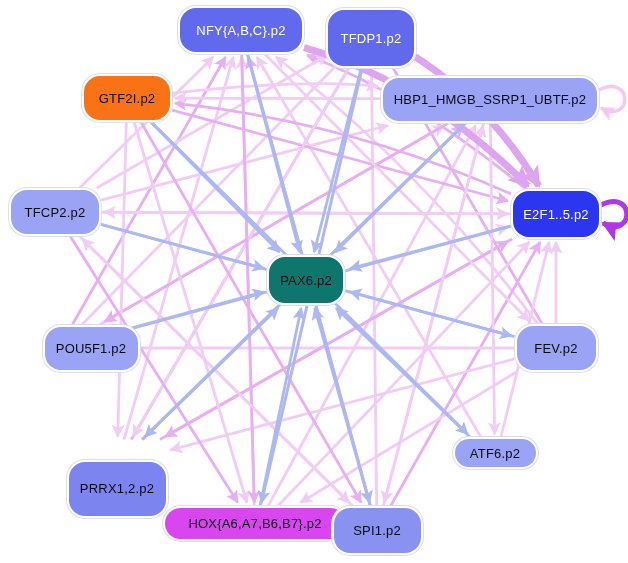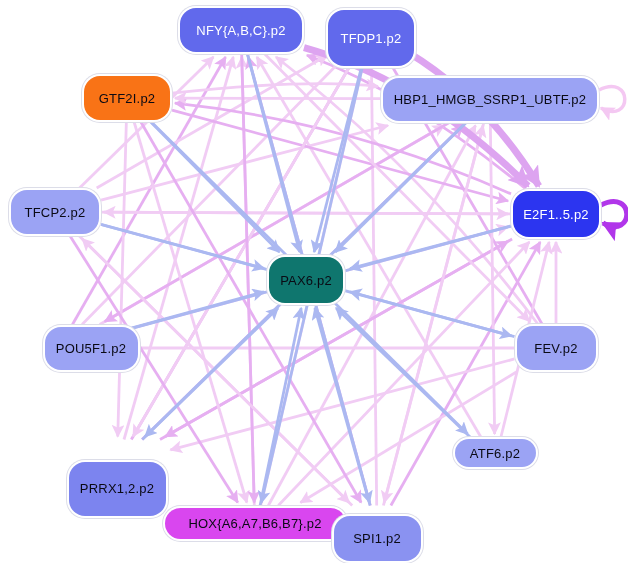--- a/index.html
+++ b/index.html
@@ -124,15 +124,15 @@
       <div class="node" style="left: 84px; top: 76px; width: 86px; height: 44px; background: #f97316; color: rgb(10, 10, 20); box-shadow: rgb(255, 255, 255) 0px 0px 0px 2px, rgb(220, 221, 232) 0px 0px 0px 3px;">GTF2I.p2</div>
       <div class="node" style="left: 383px; top: 77.5px; width: 214px; height: 43px; background: rgb(155, 163, 244); color: rgb(10, 10, 20); box-shadow: rgb(255, 255, 255) 0px 0px 0px 2px, rgb(220, 221, 232) 0px 0px 0px 3px;">HBP1_HMGB_SSRP1_UBTF.p2</div>
       <div class="node" style="left: 11px; top: 190px; width: 88px; height: 44px; background: rgb(155, 163, 244); color: rgb(10, 10, 20); box-shadow: rgb(255, 255, 255) 0px 0px 0px 2px, rgb(220, 221, 232) 0px 0px 0px 3px; text-align: center;">TFCP2.p2</div>
       <div class="node" style="left: 513px; top: 191px; width: 86px; height: 46px; background: rgb(44, 53, 240); color: rgb(255, 255, 255); box-shadow: rgb(255, 255, 255) 0px 0px 0px 2px, rgb(220, 221, 232) 0px 0px 0px 3px;">E2F1..5.p2</div>
       <div class="node" style="left: 269px; top: 257px; width: 74px; height: 46px; background: #0f766e; color: rgb(10, 10, 20); box-shadow: rgb(255, 255, 255) 0px 0px 0px 2px, rgb(220, 221, 232) 0px 0px 0px 3px;">PAX6.p2</div>
       <div class="node" style="left: 12.5px; top: 326.5px; width: 93px; height: 43px; background: rgb(155, 163, 244); color: rgb(10, 10, 20); box-shadow: rgb(255, 255, 255) 0px 0px 0px 2px, rgb(220, 221, 232) 0px 0px 0px 3px; margin-left: 32px;">POU5F1.p2</div>
       <div class="node" style="left: 516.5px; top: 326px; width: 79px; height: 44px; background: rgb(155, 163, 244); color: rgb(10, 10, 20); box-shadow: rgb(255, 255, 255) 0px 0px 0px 2px, rgb(220, 221, 232) 0px 0px 0px 3px;">FEV.p2</div>
       <div class="node" style="left: 68.5px; top: 441.5px; width: 97px; height: 54px; background: rgb(124, 132, 239); color: rgb(10, 10, 20); box-shadow: rgb(255, 255, 255) 0px 0px 0px 2px, rgb(220, 221, 232) 0px 0px 0px 3px; margin-top: 20px;">PRRX1,2.p2</div>
       <div class="node" style="left: 454.5px; top: 439px; width: 81px; height: 28px; background: rgb(155, 163, 244); color: rgb(10, 10, 20); box-shadow: rgb(255, 255, 255) 0px 0px 0px 2px, rgb(220, 221, 232) 0px 0px 0px 3px;">ATF6.p2</div>
       <div class="node" style="left: 164.5px; top: 507.5px; width: 181px; height: 31px; background: #d946ef; color: rgb(10, 10, 20); box-shadow: rgb(255, 255, 255) 0px 0px 0px 2px, rgb(220, 221, 232) 0px 0px 0px 3px;">HOX{A6,A7,B6,B7}.p2</div>
-      <div class="node" style="left: 333.5px; top: 507.5px; width: 87px; height: 45px; background: rgb(138, 146, 241); color: rgb(10, 10, 20); box-shadow: rgb(255, 255, 255) 0px 0px 0px 2px, rgb(220, 221, 232) 0px 0px 0px 3px; margin-top: 8px;">SPI1.p2</div>
+      <div class="node" style="left: 333.5px; top: 507.5px; width: 87px; height: 45px; background: rgb(138, 146, 241); color: rgb(10, 10, 20); box-shadow: rgb(255, 255, 255) 0px 0px 0px 2px, rgb(220, 221, 232) 0px 0px 0px 3px;">SPI1.p2</div>
     </div>
 </div>
 
 </body></html>

